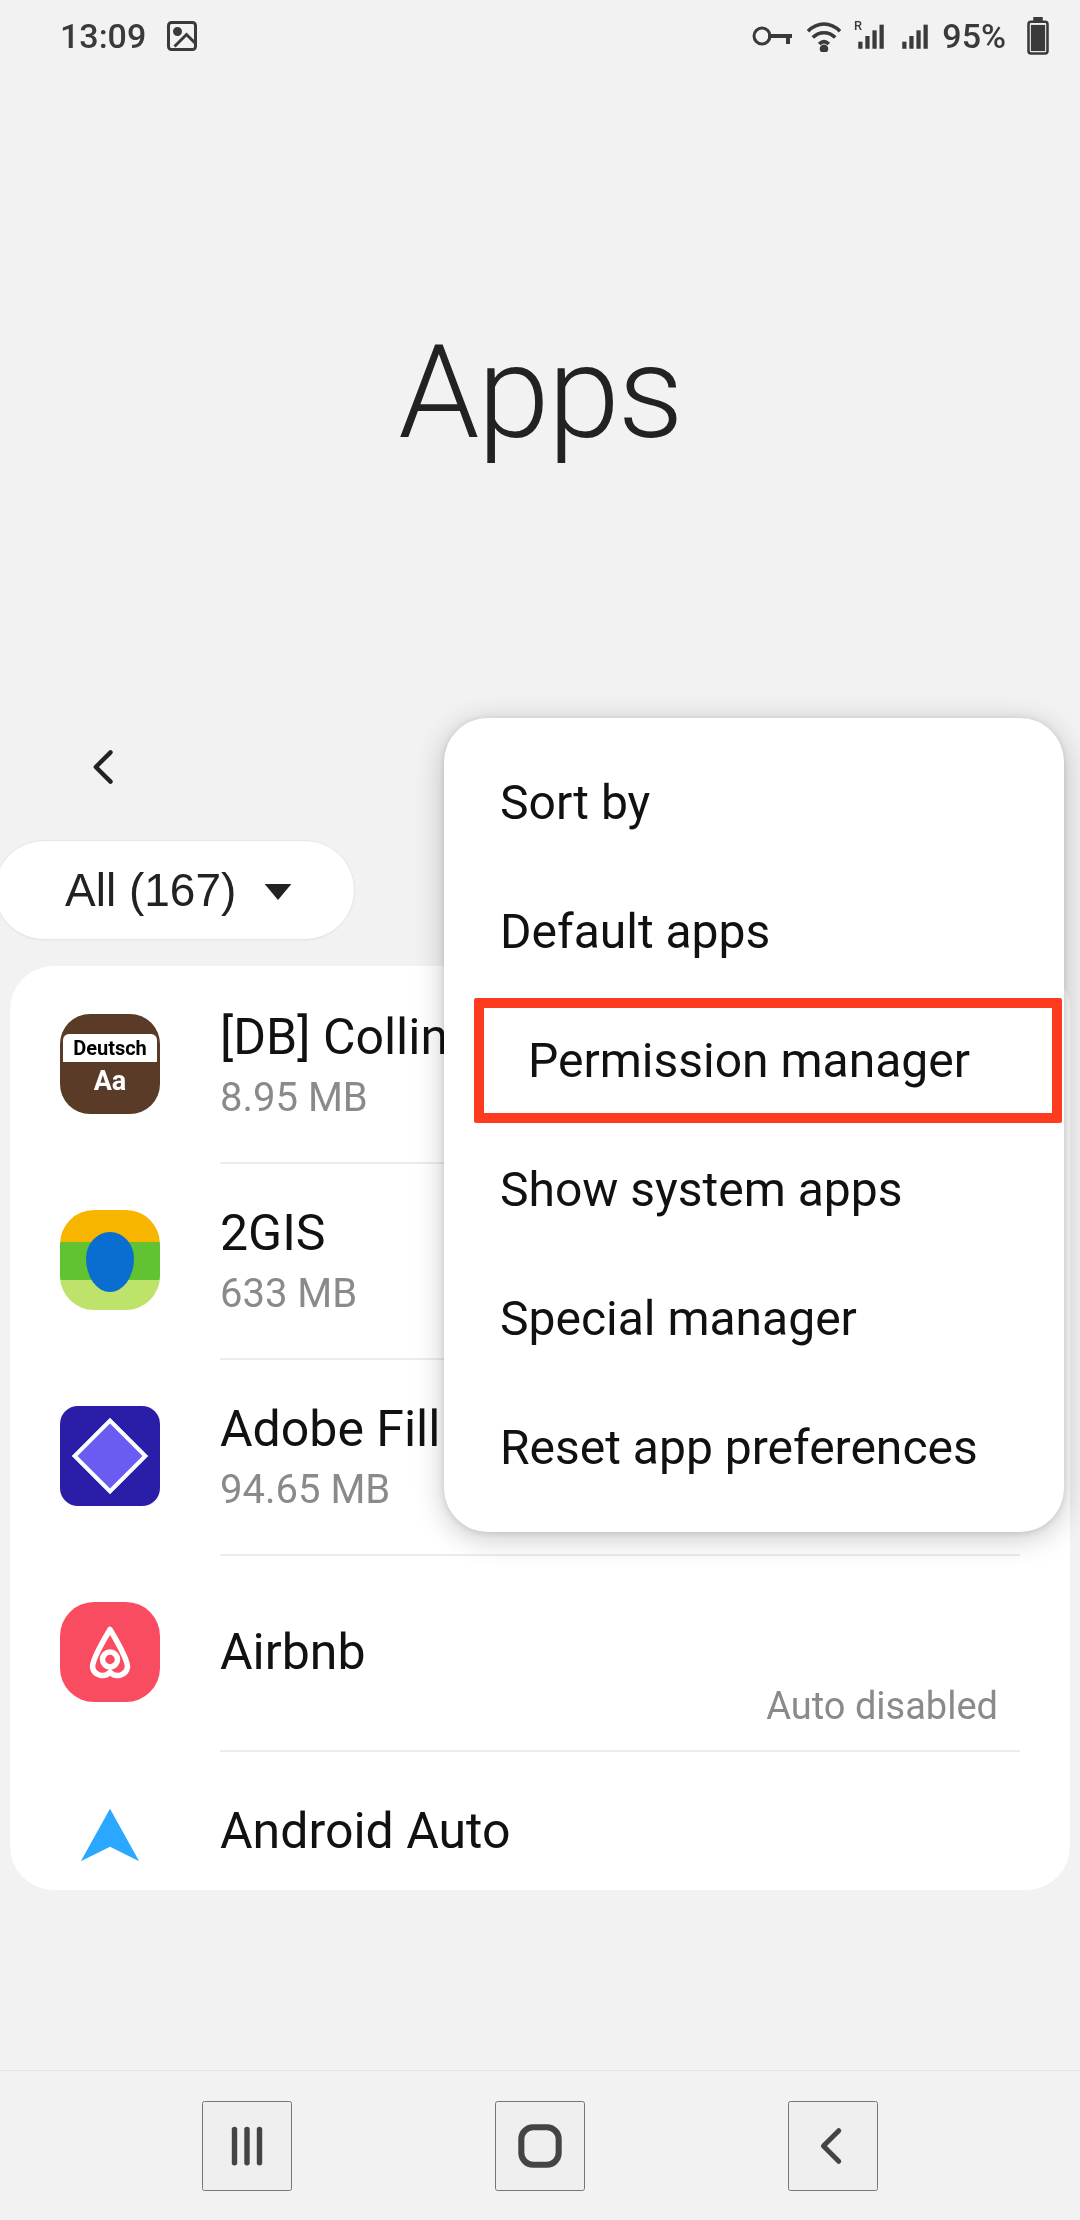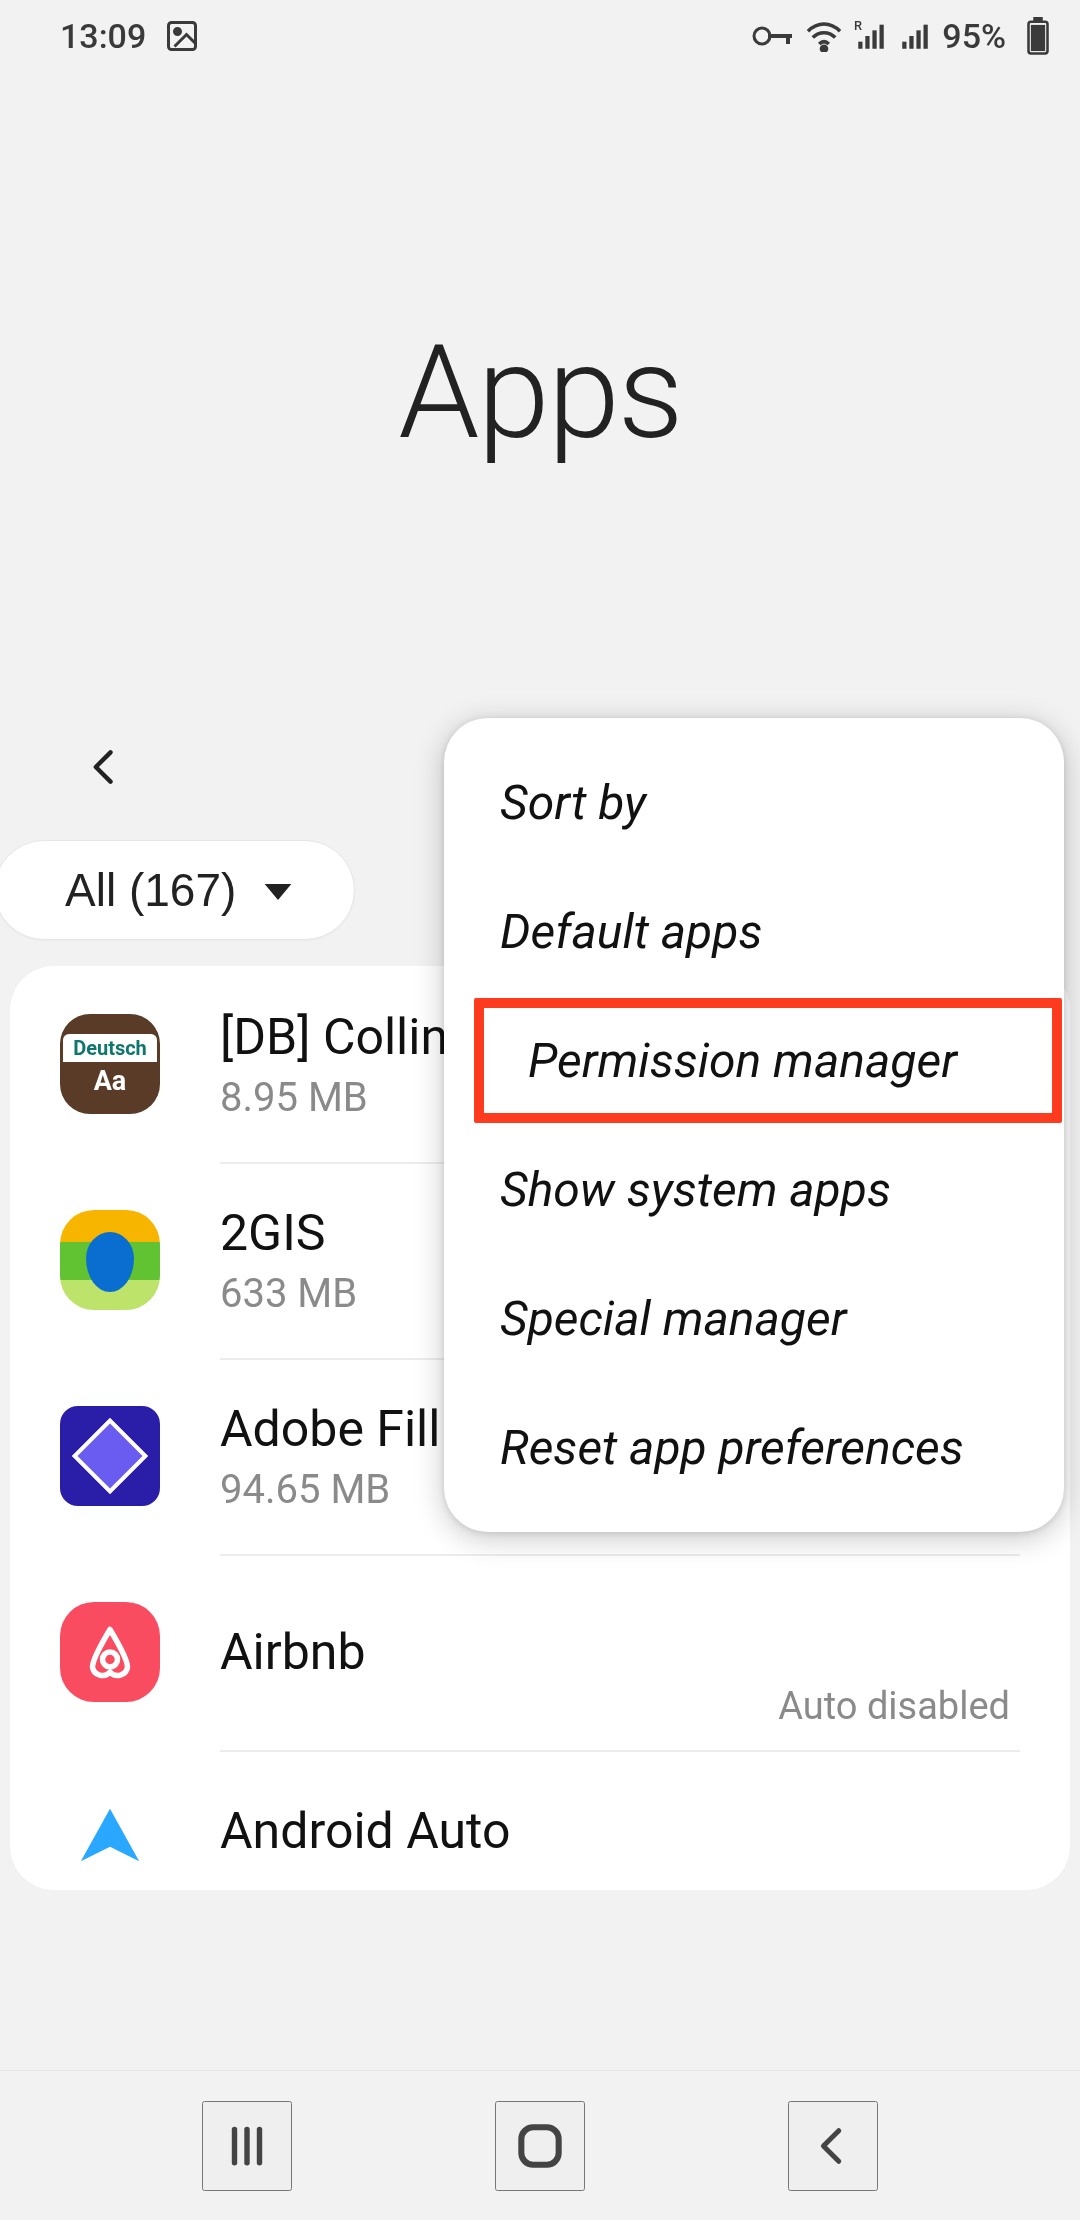--- a/index.html
+++ b/index.html
@@ -116,33 +116,33 @@
   .app-sub {
     font-size: 40px;
     color: #8a8a8a;
     margin-top: 8px;
   }
   .app-right-note {
     font-size: 38px;
     color: #8a8a8a;
     align-self: flex-end;
     position: absolute;
-    right: 60px;
+    right: 72px;
     bottom: 22px;
   }
 
   
   .ico-collins {
     background: #5a3b28;
     flex-direction: column;
     border-radius: 30px;
     color: #fff;
     font-weight: 700;
   }
-  .ico-collins .top { background: #fff; color: #0f766e; font-size: 20px; padding: 2px 10px; border-radius: 6px 6px 0 0; }
+  .ico-collins .top { background: #fff; color: #000000; font-size: 20px; padding: 2px 10px; border-radius: 6px 6px 0 0; }
   .ico-collins .aa { font-size: 27px; line-height: 1; margin-top: 6px; }
   .ico-2gis {
     background: linear-gradient(#f7b500 0 32%, #61c331 32% 70%, #bee36a 70% 100%);
     border-radius: 34px;
     position: relative;
   }
   .ico-2gis::after {
     content: "";
     position: absolute;
     width: 48px; height: 60px;
@@ -181,21 +181,20 @@
   .popup {
     position: absolute;
     top: 718px;
     right: 16px;
     width: 620px;
     background: #fff;
     border-radius: 44px;
     box-shadow: 0 6px 30px rgba(0,0,0,0.22), 0 1px 6px rgba(0,0,0,0.12);
     padding: 20px 0;
     z-index: 50;
-    font-style: italic;
   }
   .popup-item {
     font-size: 48px;
     color: #111;
     padding: 36px 56px;
     white-space: nowrap;
   }
   .popup-item.highlight {
     outline: 10px solid #ff3b1f;
     outline-offset: -12px;

